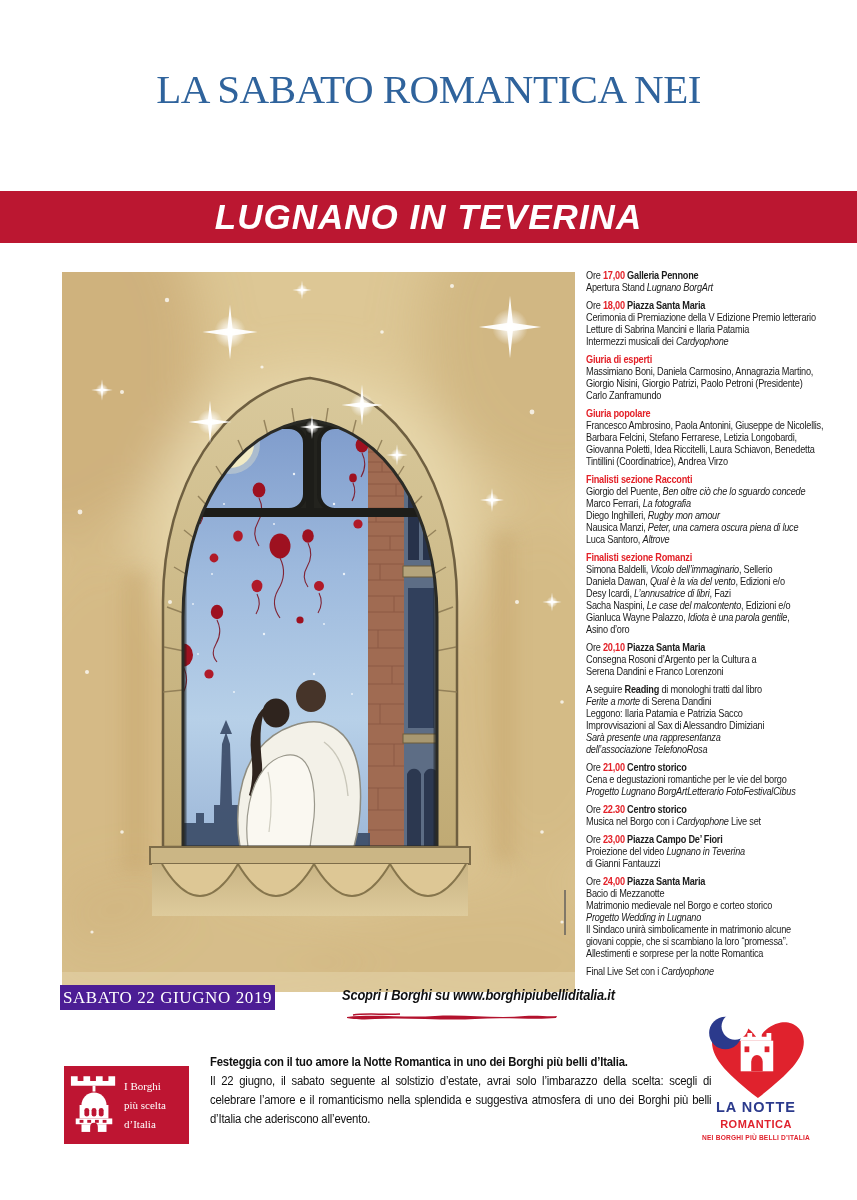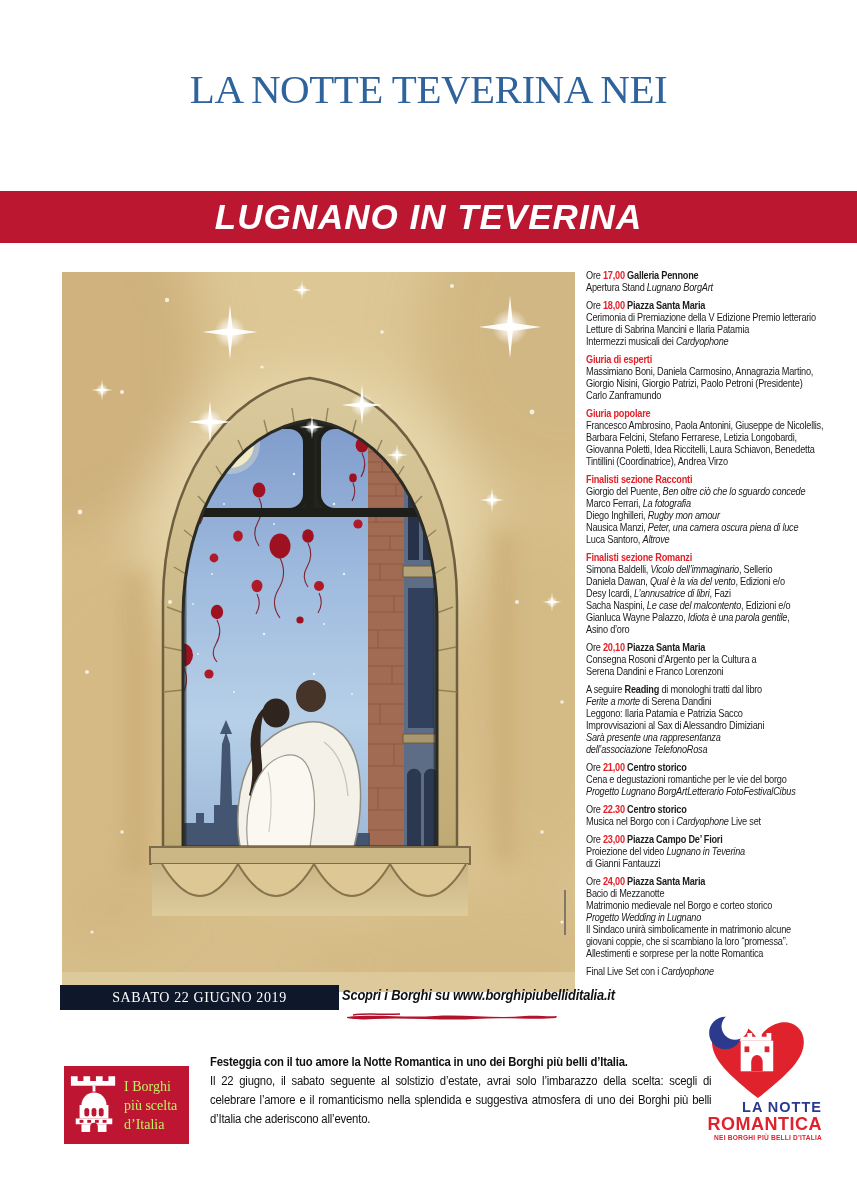--- a/index.html
+++ b/index.html
@@ -19,48 +19,48 @@
   .schedule{position:absolute;left:586px;top:270px;width:300px;font-size:10.2px;line-height:12px;
             color:#1c1c1c;letter-spacing:-.25px;transform:scaleX(.9);transform-origin:left top;}
   .blk{margin-bottom:6px;}
   .line{white-space:nowrap;}
   .sec{color:#e32128;font-weight:bold;}
   .t{color:#e32128;font-weight:bold;}
   .p{font-weight:bold;}
   .s-i{font-style:italic;}
   .s-b{font-weight:bold;}
   
-  .date-banner{position:absolute;left:60px;top:985px;width:279px;height:25px;background:#0f172a;
-               color:#fff;font-family:"Liberation Serif",serif;font-size:14px;letter-spacing:.6px;
+  .date-banner{position:absolute;left:60px;top:985px;width:215px;height:25px;background:#4c1d95;
+               color:#fff;font-family:"Liberation Serif",serif;font-size:17px;letter-spacing:.6px;
                display:flex;align-items:center;justify-content:center;}
   .scopri{position:absolute;left:342px;top:987px;font-weight:bold;font-style:italic;font-size:14px;
           letter-spacing:-.2px;color:#111;transform:scaleX(.92);transform-origin:left top;white-space:nowrap;}
   .brush{position:absolute;left:345px;top:1011px;width:214px;height:10px;}
   
   .borghi-logo{position:absolute;left:64px;top:1066px;width:125px;height:78px;background:#be1532;
                display:flex;align-items:center;}
   .borghi-logo svg{width:50px;height:62px;margin-left:5px;flex:none;}
-  .borghi-text{color:#bef264;font-family:"Liberation Serif",serif;font-size:14px;line-height:19px;margin-left:5px;}
+  .borghi-text{color:#ffffff;font-family:"Liberation Serif",serif;font-size:11px;line-height:19px;margin-left:5px;}
   
   .promo{position:absolute;left:210px;top:1053px;width:545px;margin:0;font-size:12.3px;line-height:19px;
          color:#111;letter-spacing:-.2px;text-align:justify;transform:scaleX(.92);transform-origin:left top;}
   
-  .notte-logo{position:absolute;left:690px;top:1012px;width:132px;text-align:right;}
+  .notte-logo{position:absolute;left:690px;top:1012px;width:132px;text-align:center;}
   .notte-logo svg{width:116px;height:88px;display:block;margin:0 auto;}
   .nl1{color:#2b3a8c;font-weight:bold;font-size:14.5px;letter-spacing:1px;line-height:15px;}
-  .nl2{color:#e0222d;font-weight:bold;font-size:18px;letter-spacing:.5px;line-height:18px;}
+  .nl2{color:#e0222d;font-weight:bold;font-size:11px;letter-spacing:.5px;line-height:18px;}
   .nl3{color:#e0222d;font-weight:bold;font-size:6.6px;letter-spacing:.2px;line-height:10px;}
 </style>
 </head>
 <body>
 
 <div class="page">
 
   <h1 class="title">
-    <span>LA NOTTE TEVERINA NEI</span><br>
+    <span>LA SABATO ROMANTICA NEI</span><br>
   </h1>
 
   <div class="band">
     <span>LUGNANO IN TEVERINA</span>
   </div>
 
   <div class="illus">
     <svg viewBox="0 0 513 720" width="513" height="720">
       <defs>
         <linearGradient id="skyG" x1="0" y1="0" x2="0" y2="1">

